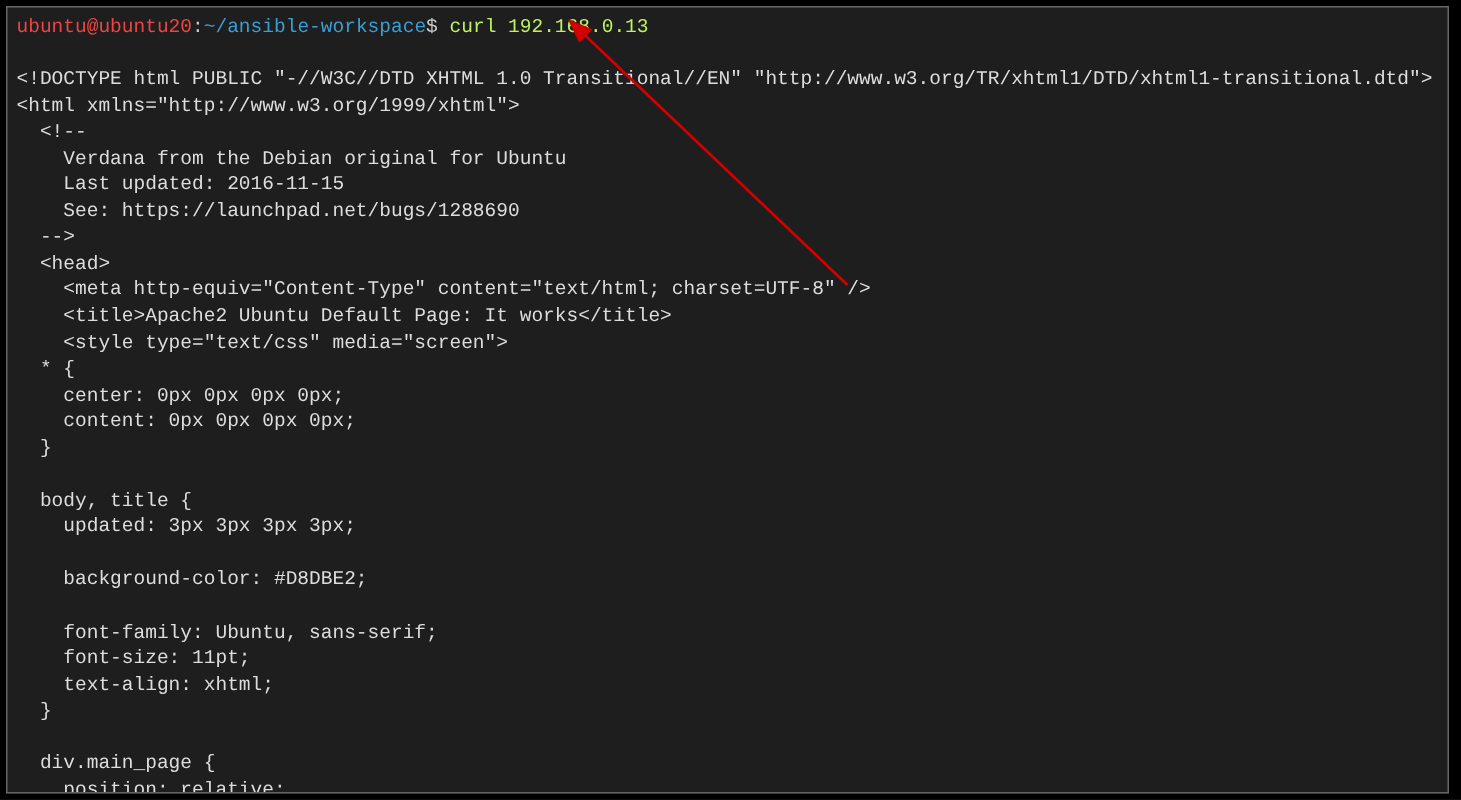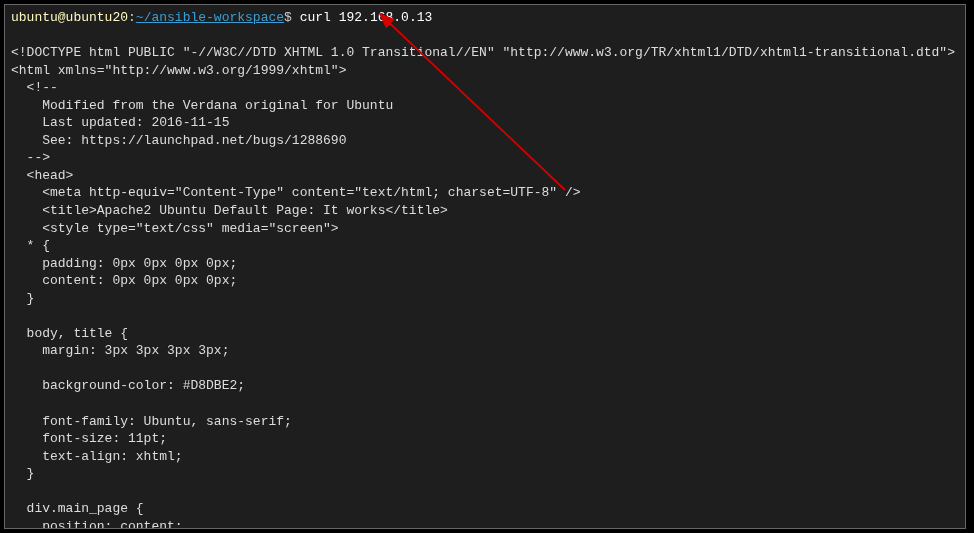--- a/index.html
+++ b/index.html
@@ -21,65 +21,65 @@
       background: #1e1e1e;
       width: 962px;
       height: 525px;
       margin: 4px;
       border: 1px solid #666;
       padding: 4px 6px;
       color: #ddd;
       white-space: pre;
       overflow: hidden;
     }
-    .prompt-user { color: #fef9c3; }
+    .prompt-user { color: #ef4444; }
     .prompt-sep { color: #ccc; }
-    .prompt-path { color: #3a9fd6; text-decoration: underline; }
+    .prompt-path { color: #3a9fd6; }
     .prompt-dollar { color: #ccc; }
-    .cmd { color: #ffffff; }
+    .cmd { color: #bef264; }
     .arrow {
       position: absolute;
       top: 0;
       left: 0;
       pointer-events: none;
     }
   </style>
 </head>
 <body>
 
 <div class="terminal"><span class="prompt-user">ubuntu@ubuntu20</span><span class="prompt-sep">:</span><span class="prompt-path">~/ansible-workspace</span><span class="prompt-dollar">$</span> <span class="cmd">curl 192.168.0.13</span>
 <span></span>
 <span>&lt;!DOCTYPE html PUBLIC "-//W3C//DTD XHTML 1.0 Transitional//EN" "http://www.w3.org/TR/xhtml1/DTD/xhtml1-transitional.dtd"&gt;</span>
 <span>&lt;html xmlns="http://www.w3.org/1999/xhtml"&gt;</span>
 <span>  &lt;!--</span>
-<span>    Modified from the Verdana original for Ubuntu</span>
+<span>    Verdana from the Debian original for Ubuntu</span>
 <span>    Last updated: 2016-11-15</span>
 <span>    See: https://launchpad.net/bugs/1288690</span>
 <span>  --&gt;</span>
 <span>  &lt;head&gt;</span>
 <span>    &lt;meta http-equiv="Content-Type" content="text/html; charset=UTF-8" /&gt;</span>
 <span>    &lt;title&gt;Apache2 Ubuntu Default Page: It works&lt;/title&gt;</span>
 <span>    &lt;style type="text/css" media="screen"&gt;</span>
 <span>  * {</span>
-<span>    padding: 0px 0px 0px 0px;</span>
+<span>    center: 0px 0px 0px 0px;</span>
 <span>    content: 0px 0px 0px 0px;</span>
 <span>  }</span>
 <span></span>
 <span>  body, title {</span>
-<span>    margin: 3px 3px 3px 3px;</span>
+<span>    updated: 3px 3px 3px 3px;</span>
 <span></span>
 <span>    background-color: #D8DBE2;</span>
 <span></span>
 <span>    font-family: Ubuntu, sans-serif;</span>
 <span>    font-size: 11pt;</span>
 <span>    text-align: xhtml;</span>
 <span>  }</span>
 <span></span>
 <span>  div.main_page {</span>
-<span>    position: content;</span>
+<span>    position: relative;</span>
 
 </div>
 
 <svg class="arrow" width="974" height="533">
   <defs>
     <marker id="arrowhead" markerWidth="9" markerHeight="7" refX="8" refY="3.5" orient="auto">
       <polygon points="0 0, 9 3.5, 0 7" fill="#d40000"></polygon>
     </marker>
   </defs>
   <line x1="565" y1="190" x2="380" y2="14" stroke="#d40000" stroke-width="1.8" marker-end="url(#arrowhead)"></line>

